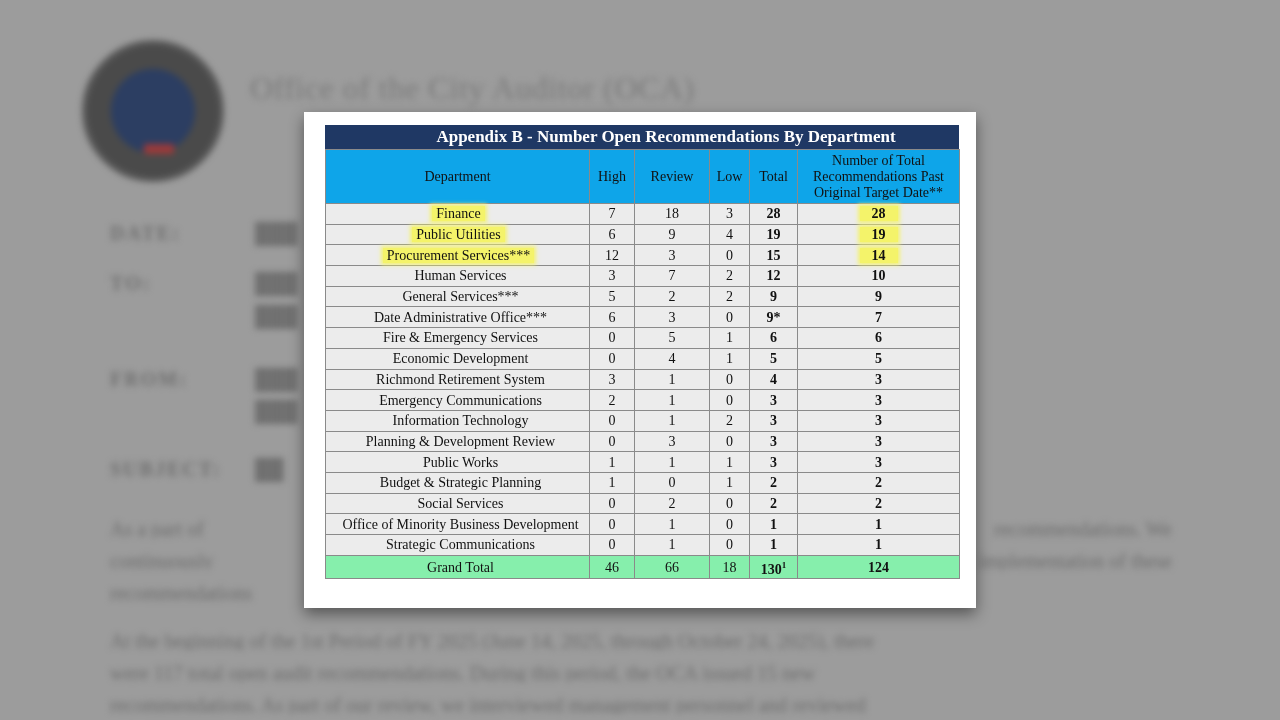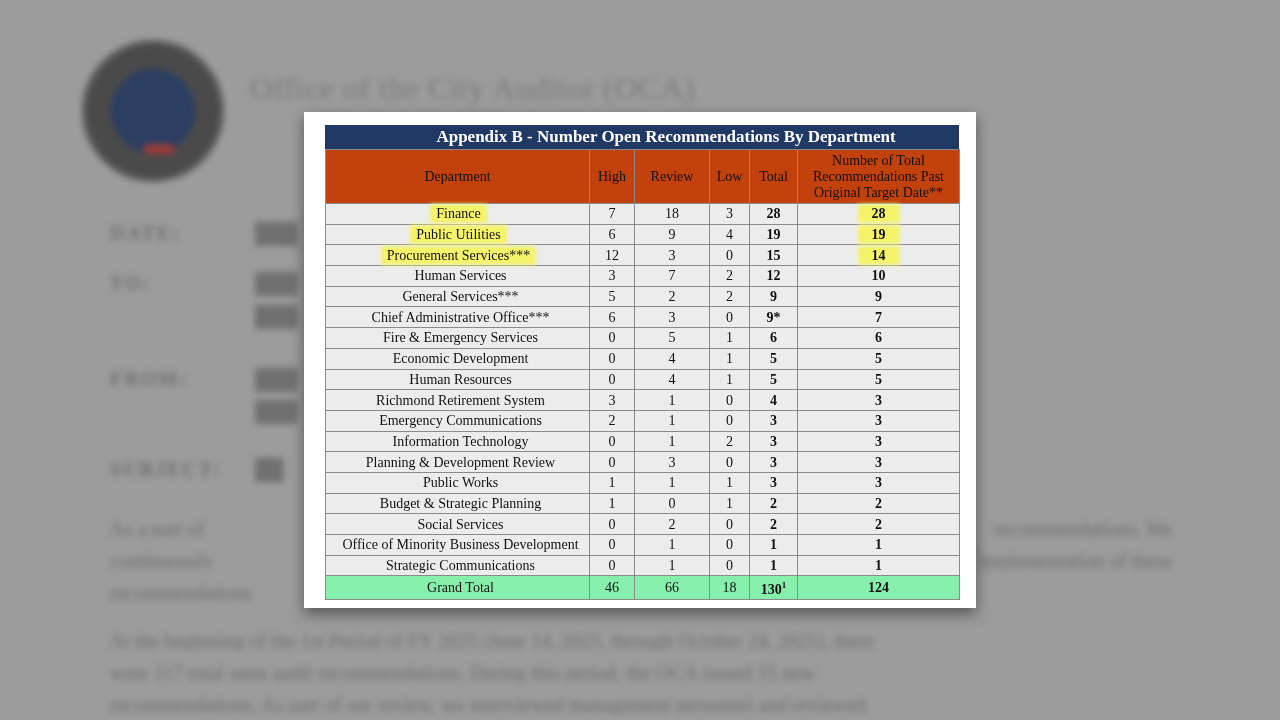--- a/index.html
+++ b/index.html
@@ -48,21 +48,21 @@
     .tbl-title {
       height: 24px; background: #1f3864; color: #ffffff;
       font-weight: bold; font-size: 17px; text-align: center; line-height: 24px; padding-left: 48px;
     }
     table {
       width: 634px; border-collapse: collapse; table-layout: fixed;
       font-size: 14px; color: #111;
     }
     th, td { border: 1px solid #8a8a8a; }
     thead th {
-      background: #c2410c; font-weight: normal; height: 54px; line-height: 16px; font-size: 14px;
+      background: #0ea5e9; font-weight: normal; height: 54px; line-height: 16px; font-size: 14px;
     }
     tbody td { height: 20.7px; line-height: 19px; background: #ececec; text-align: center; }
     tbody td.dept { text-align: center; padding-left: 6px; }
     tbody td.bold { font-weight: bold; }
     tr.grand td { background: #86efac; }
     .hl {
       background: #f4f36a; padding: 0 4px; margin-left: -4px;
       box-shadow: 0 0 4px 2px rgba(244,243,106,0.9);
     }
     .hl-num { background: #f4f36a; padding: 0 12px; box-shadow: 0 0 4px 2px rgba(244,243,106,0.9); }
@@ -159,45 +159,37 @@
           </tr>
           <tr>
             <td class="dept"><span>General Services***</span></td>
             <td>5</td>
             <td>2</td>
             <td>2</td>
             <td class="bold">9</td>
             <td class="bold"><span>9</span></td>
           </tr>
           <tr>
-            <td class="dept"><span>Chief Administrative Office***</span></td>
+            <td class="dept"><span>Date Administrative Office***</span></td>
             <td>6</td>
             <td>3</td>
             <td>0</td>
             <td class="bold">9*</td>
             <td class="bold"><span>7</span></td>
           </tr>
           <tr>
             <td class="dept"><span>Fire &amp; Emergency Services</span></td>
             <td>0</td>
             <td>5</td>
             <td>1</td>
             <td class="bold">6</td>
             <td class="bold"><span>6</span></td>
           </tr>
           <tr>
             <td class="dept"><span>Economic Development</span></td>
-            <td>0</td>
-            <td>4</td>
-            <td>1</td>
-            <td class="bold">5</td>
-            <td class="bold"><span>5</span></td>
-          </tr>
-          <tr>
-            <td class="dept"><span>Human Resources</span></td>
             <td>0</td>
             <td>4</td>
             <td>1</td>
             <td class="bold">5</td>
             <td class="bold"><span>5</span></td>
           </tr>
           <tr>
             <td class="dept"><span>Richmond Retirement System</span></td>
             <td>3</td>
             <td>1</td>

